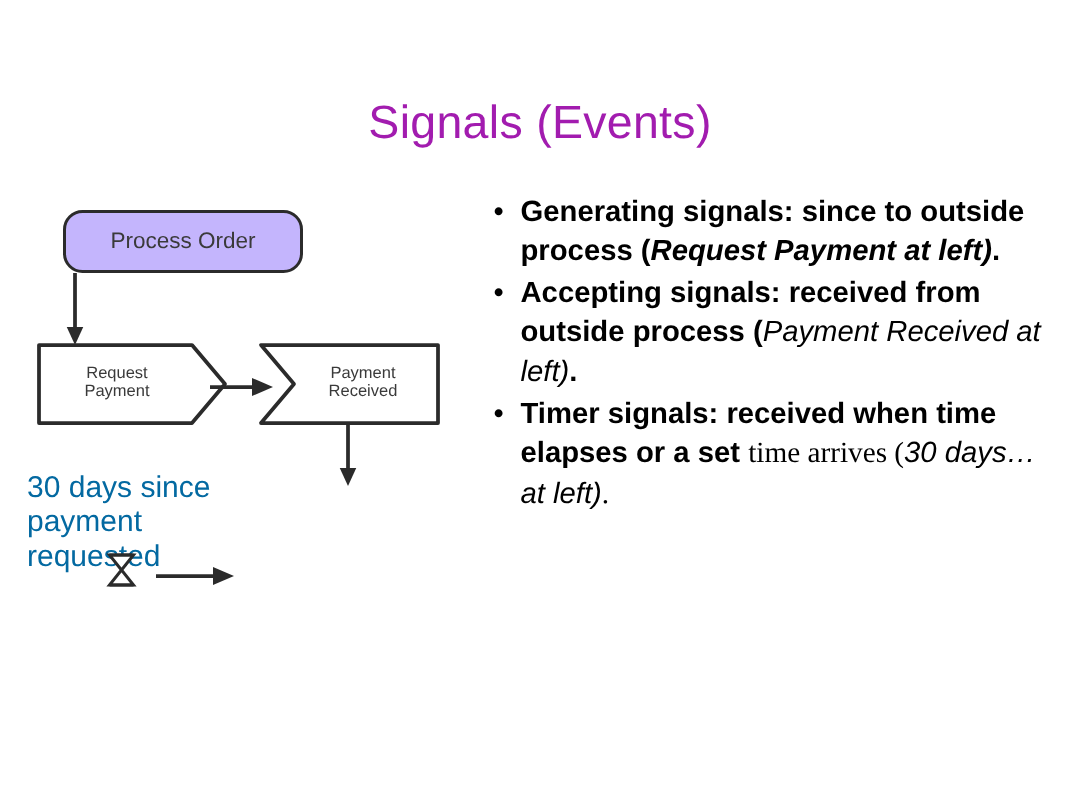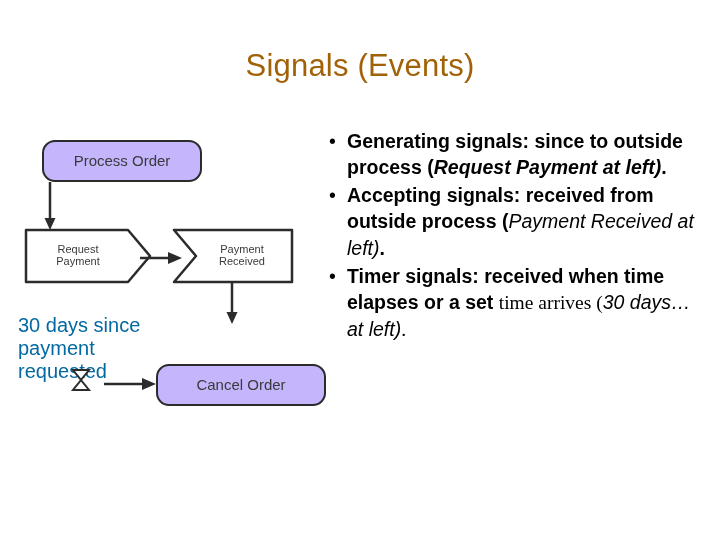--- a/index.html
+++ b/index.html
@@ -10,28 +10,28 @@
   body {
     width: 720px;
     height: 540px;
     position: relative;
     font-family: "Liberation Sans", sans-serif;
     color: #000000;
     overflow: hidden;
   }
   .slide-title {
     position: absolute;
-    top: 48px;
+    top: 64px;
     left: 0;
     width: 720px;
     text-align: center;
     font-size: 31px;
     font-weight: normal;
     letter-spacing: 0.2px;
-    color: #a16207;
+    color: #a21caf;
   }
   
   .diagram {
     position: absolute;
     left: 10px;
     top: 128px;
     width: 310px;
     height: 300px;
   }
   .node {
@@ -156,23 +156,20 @@
     <polygon points="3,2 19,2 11,12 19,22 3,22 11,12" fill="#ffffff" stroke="#2b2b2b" stroke-width="2"></polygon>
     <line x1="3" y1="2" x2="19" y2="2" stroke="#2b2b2b" stroke-width="2"></line>
     <line x1="3" y1="22" x2="19" y2="22" stroke="#2b2b2b" stroke-width="2"></line>
   </svg>
 
   <svg style="position:absolute; left:92px; top:244px;" width="56" height="24" viewBox="0 0 56 24">
     <line x1="2" y1="12" x2="42" y2="12" stroke="#2b2b2b" stroke-width="2.5"></line>
     <polygon points="54,12 40,6 40,18" fill="#2b2b2b"></polygon>
   </svg>
 
-  <div class="node rounded" style="left:146px; top:236px; width:170px; height:42px;">
-    <span class="lbl">Cancel Order</span>
-  </div>
 
 </div>
 
 <div class="bullets">
 
   <div class="bullet">
     <span class="dot">•</span>
     <span class="b">Generating signals: since to outside process (</span><span class="bi">Request Payment at left)</span><span class="b">.</span>
   </div>
 

